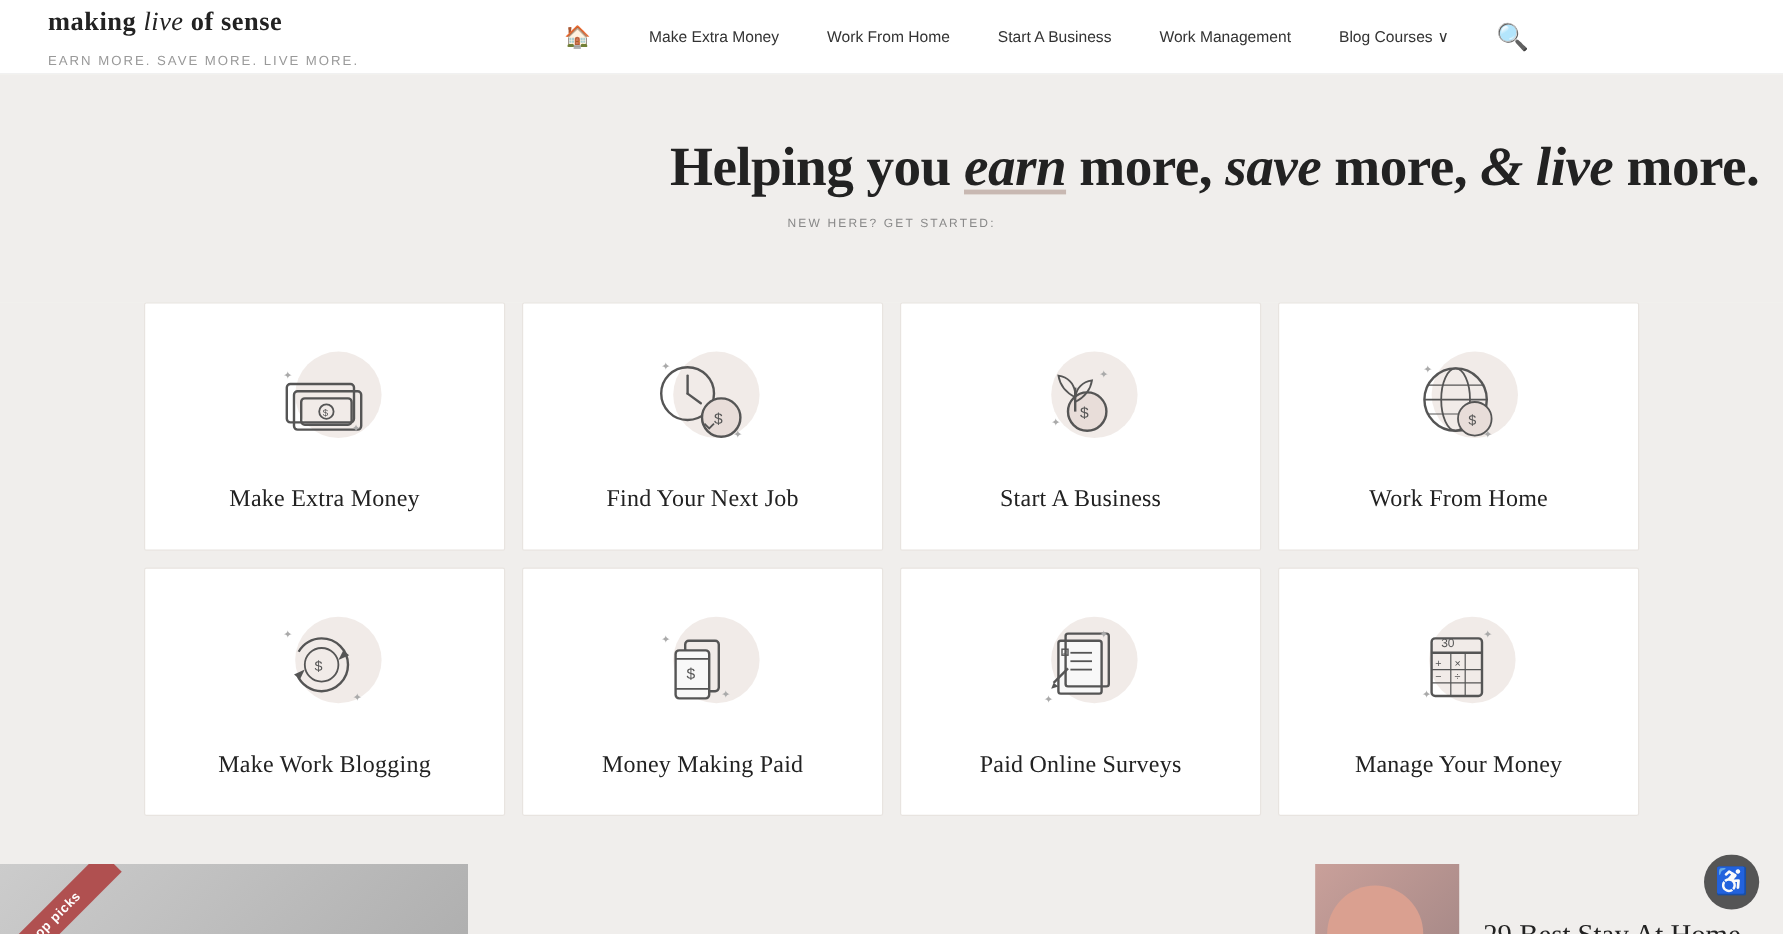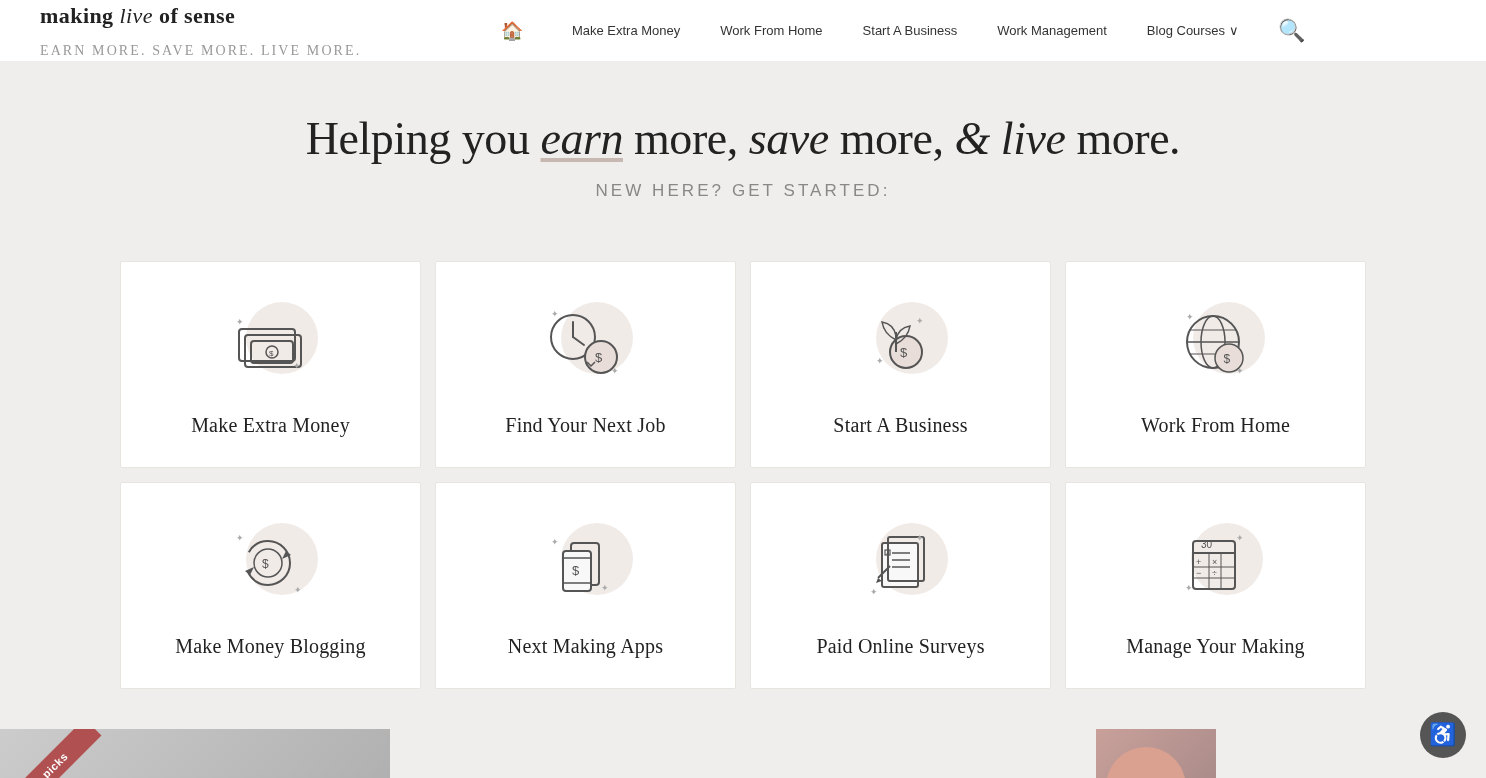--- a/index.html
+++ b/index.html
@@ -22,25 +22,25 @@
     .logo-title {
       font-size: 22px;
       font-weight: normal;
       color: #222;
       letter-spacing: 0.02em;
     }
     .logo-title .making { font-style: normal; font-weight: 700; }
     .logo-title .sense { font-style: italic; font-weight: 400; }
     .logo-title .of-cents { font-weight: 700; }
     .logo-subtitle {
-      font-size: 14px;
+      font-size: 11px;
       letter-spacing: 0.15em;
       color: #999;
       text-transform: uppercase;
-      font-family: Liberation Serif, serif;
+      font-family: Liberation Sans, sans-serif;
       margin-top: 14px;
     }
     .nav {
       display: flex;
       align-items: center;
       flex: 1;
       justify-content: center;
       gap: 0;
     }
     .nav-home-icon {
@@ -71,29 +71,30 @@
     }
 
     
     .hero {
       background: #f0eeec;
       text-align: center;
       padding: 50px 20px 30px;
     }
     .hero-heading {
       font-size: 46px;
-      font-weight: normal;
+      font-weight: bold;
       color: #222;
       margin-bottom: 16px;
       letter-spacing: -0.01em;
+      text-align: right;
     }
     .hero-heading em { font-style: italic; }
     .hero-subheading {
       font-family: Arial, sans-serif;
-      font-size: 17px;
+      font-size: 10px;
       letter-spacing: 0.18em;
       color: #888;
       text-transform: uppercase;
       margin-bottom: 30px;
     }
 
     
     .cards-section {
       background: #f0eeec;
       padding: 0 120px 40px;
@@ -381,40 +382,40 @@
           <circle cx="42" cy="40" r="14" fill="none" stroke="#555" stroke-width="1.5"></circle>
           <text x="36" y="45" font-size="12" fill="#555" font-family="Arial">$</text>
 
           <polygon points="65,32 60,28 56,36" fill="#555"></polygon>
           <polygon points="19,48 24,52 28,44" fill="#555"></polygon>
 
           <text x="10" y="18" font-size="9" fill="#aaa">✦</text>
           <text x="68" y="70" font-size="9" fill="#aaa">✦</text>
         </svg>
       </div>
-      <span class="card-label">Make Money Blogging</span>
+      <span class="card-label">Make Work Blogging</span>
     </div>
 
     <div class="card">
       <div class="card-icon-area">
         <div class="card-icon-bg"></div>
         <svg class="card-icon-svg" width="90" height="80" viewBox="0 0 90 80">
 
           <rect x="30" y="20" width="28" height="42" rx="3" fill="none" stroke="#555" stroke-width="2"></rect>
           <rect x="22" y="28" width="28" height="40" rx="3" fill="#f8f8f8" stroke="#555" stroke-width="2"></rect>
           <line x1="22" y1="35" x2="50" y2="35" stroke="#555" stroke-width="1.5"></line>
           <line x1="22" y1="60" x2="50" y2="60" stroke="#555" stroke-width="1.5"></line>
 
           <text x="31" y="52" font-size="13" fill="#555" font-family="Arial">$</text>
 
           <text x="10" y="22" font-size="9" fill="#aaa">✦</text>
           <text x="60" y="68" font-size="9" fill="#aaa">✦</text>
         </svg>
       </div>
-      <span class="card-label">Next Making Apps</span>
+      <span class="card-label">Money Making Paid</span>
     </div>
 
     <div class="card">
       <div class="card-icon-area">
         <div class="card-icon-bg"></div>
         <svg class="card-icon-svg" width="90" height="80" viewBox="0 0 90 80">
 
           <rect x="26" y="20" width="36" height="44" rx="2" fill="#f8f8f8" stroke="#555" stroke-width="2"></rect>
           <rect x="32" y="14" width="36" height="44" rx="2" fill="none" stroke="#555" stroke-width="2"></rect>
 
@@ -452,21 +453,21 @@
 
           <text x="25" y="42" font-size="9" fill="#555" font-family="Arial">+</text>
           <text x="41" y="42" font-size="9" fill="#555" font-family="Arial">×</text>
           <text x="25" y="53" font-size="9" fill="#555" font-family="Arial">−</text>
           <text x="41" y="53" font-size="9" fill="#555" font-family="Arial">÷</text>
 
           <text x="65" y="18" font-size="9" fill="#aaa">✦</text>
           <text x="14" y="68" font-size="9" fill="#aaa">✦</text>
         </svg>
       </div>
-      <span class="card-label">Manage Your Making</span>
+      <span class="card-label">Manage Your Money</span>
     </div>
 
   </div>
 </section>
 
 <section class="bottom-teaser">
   <div class="teaser-left">
     <div class="teaser-left-img-placeholder"></div>
     <div class="top-picks-ribbon">
       <div class="ribbon-text">top picks</div>

